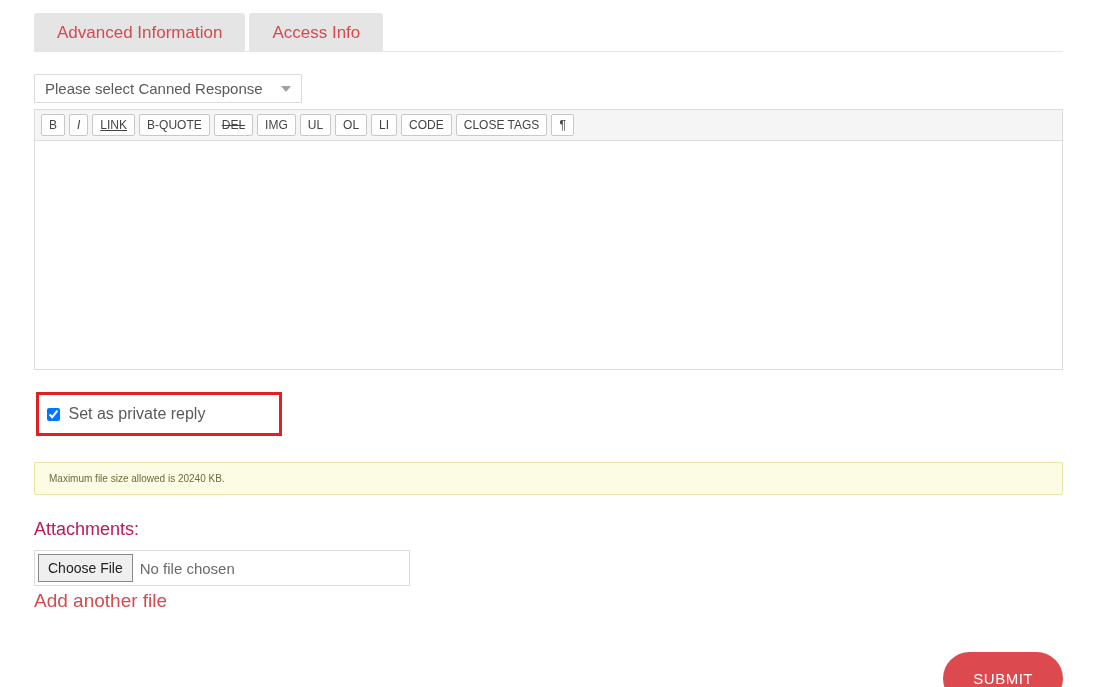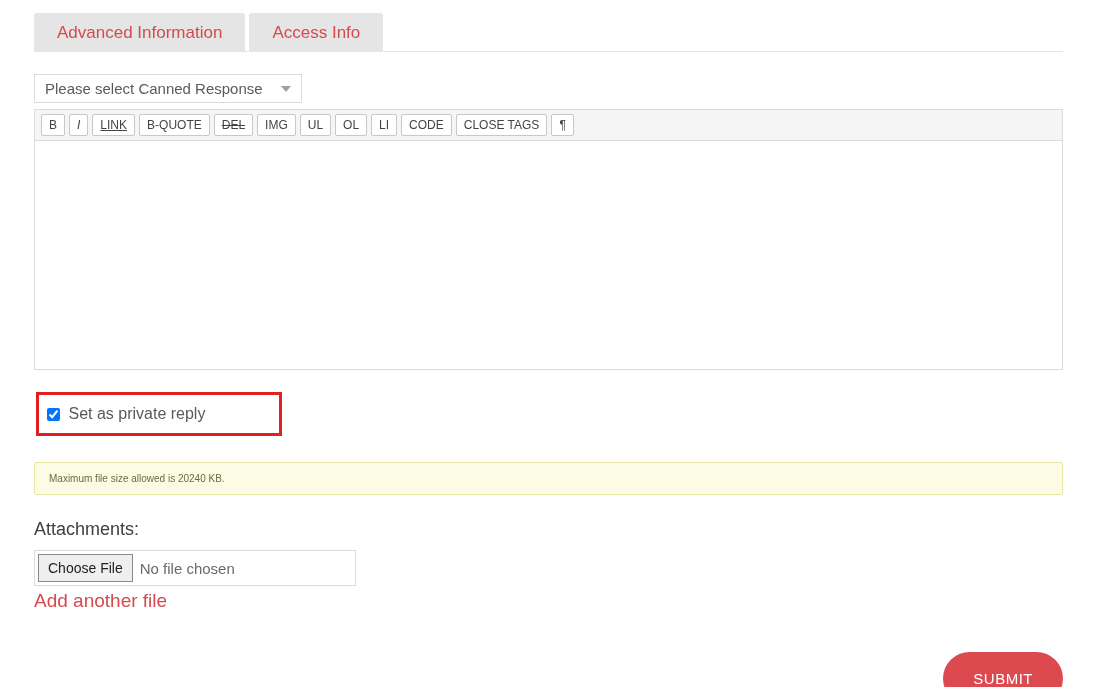--- a/index.html
+++ b/index.html
@@ -106,28 +106,28 @@
       border: 1px solid #e8e6a2;
       color: #6b6b40;
       font-size: 10px;
       padding: 10px 14px;
       border-radius: 2px;
     }
     
     .attach-label {
       margin-top: 24px;
       font-size: 18px;
-      color: #404040;
+      color: #be185d;
     }
     .file-row {
       margin-top: 10px;
       border: 1px solid #dcdcdc;
       display: inline-flex;
       align-items: center;
-      width: 322px;
+      width: 376px;
     }
     .choose-btn {
       background: #efefef;
       border: 1px solid #888;
       padding: 5px 9px;
       font-size: 14px;
       color: #222;
       margin: 3px;
       cursor: pointer;
     }

